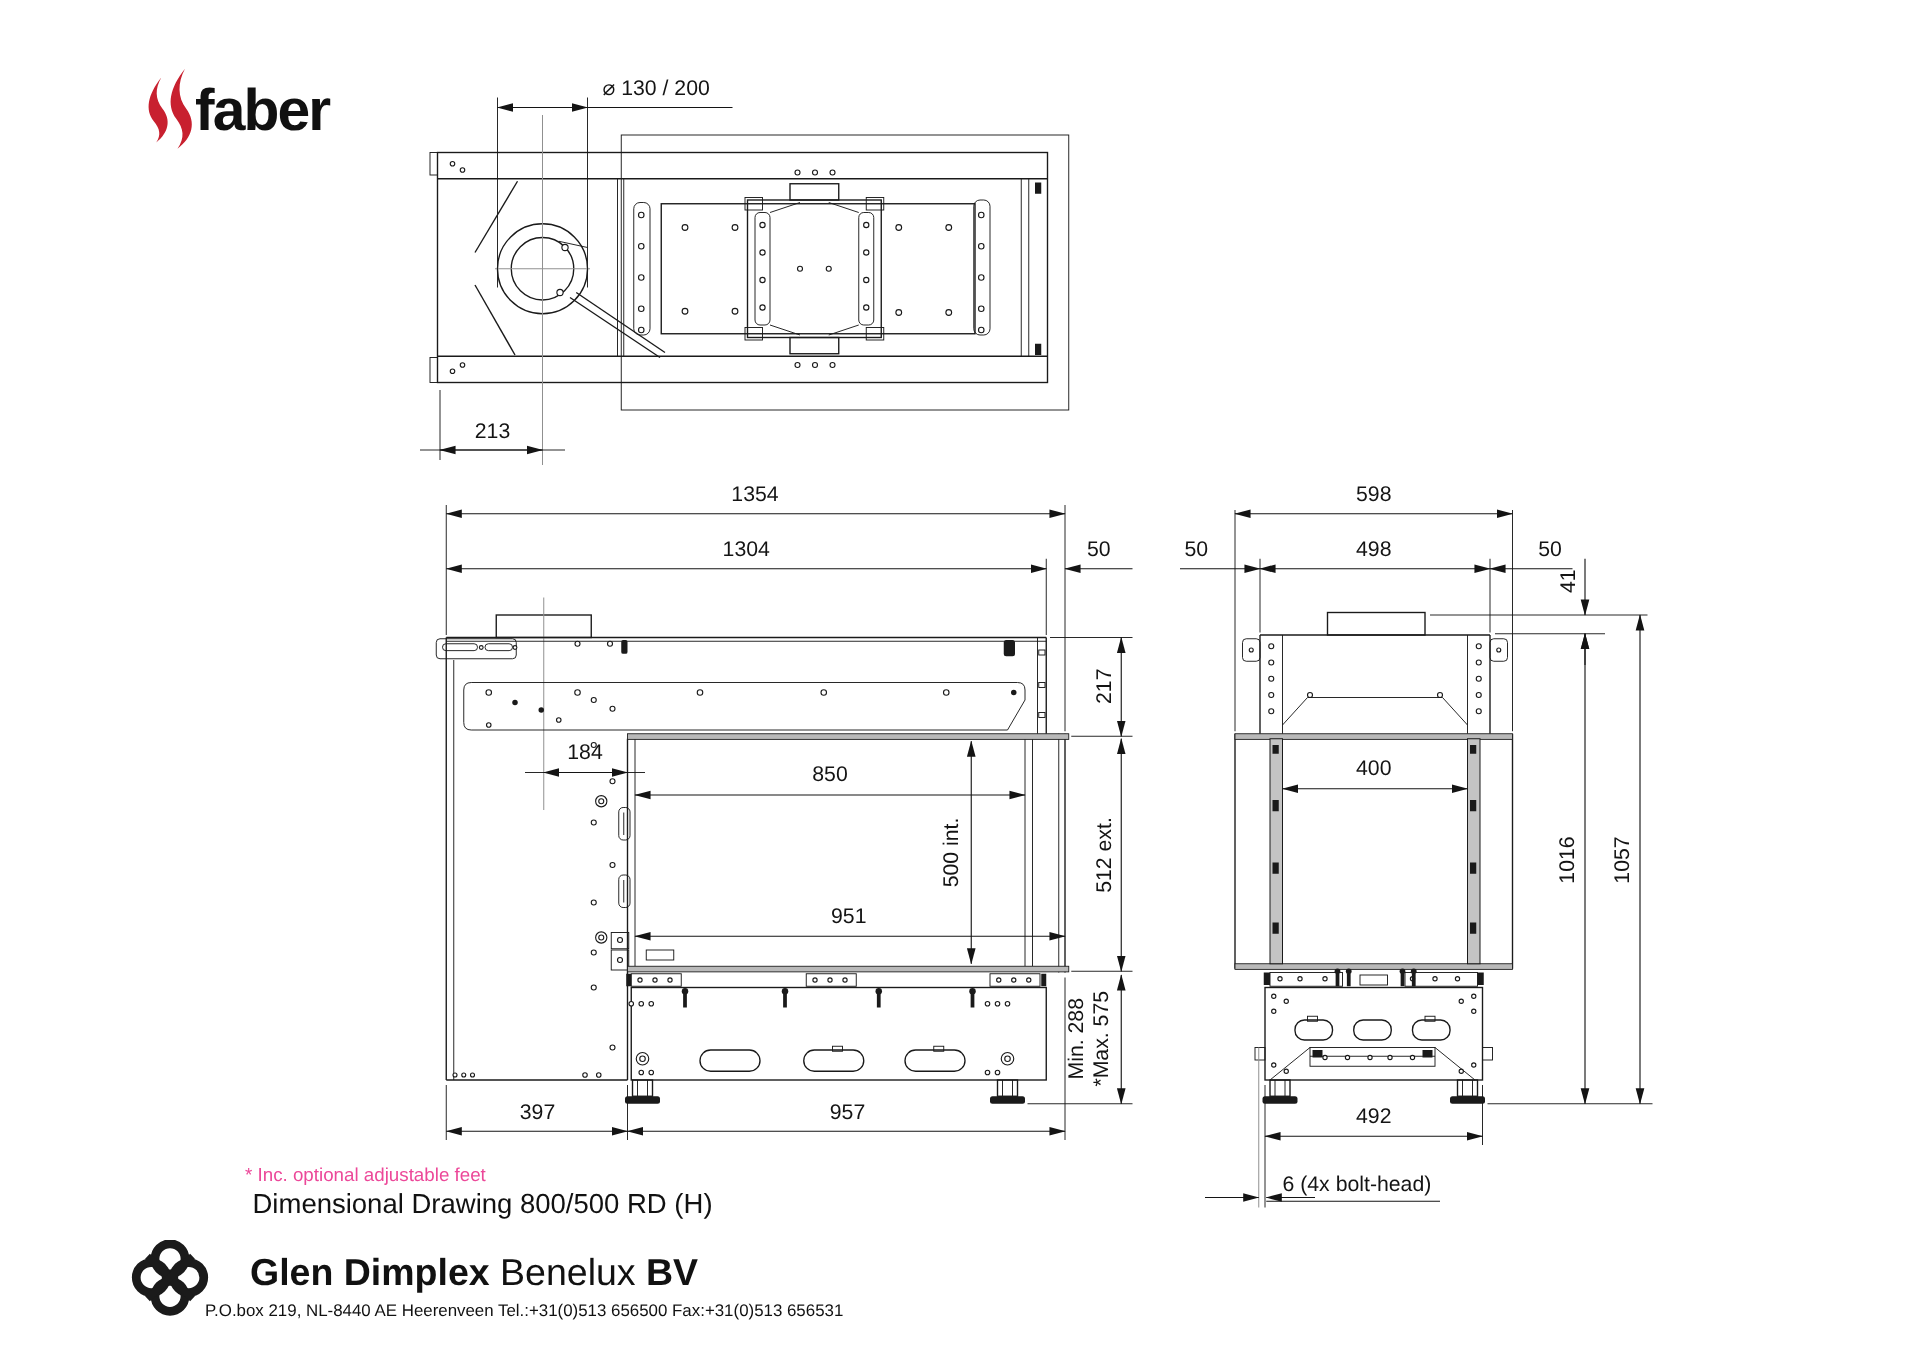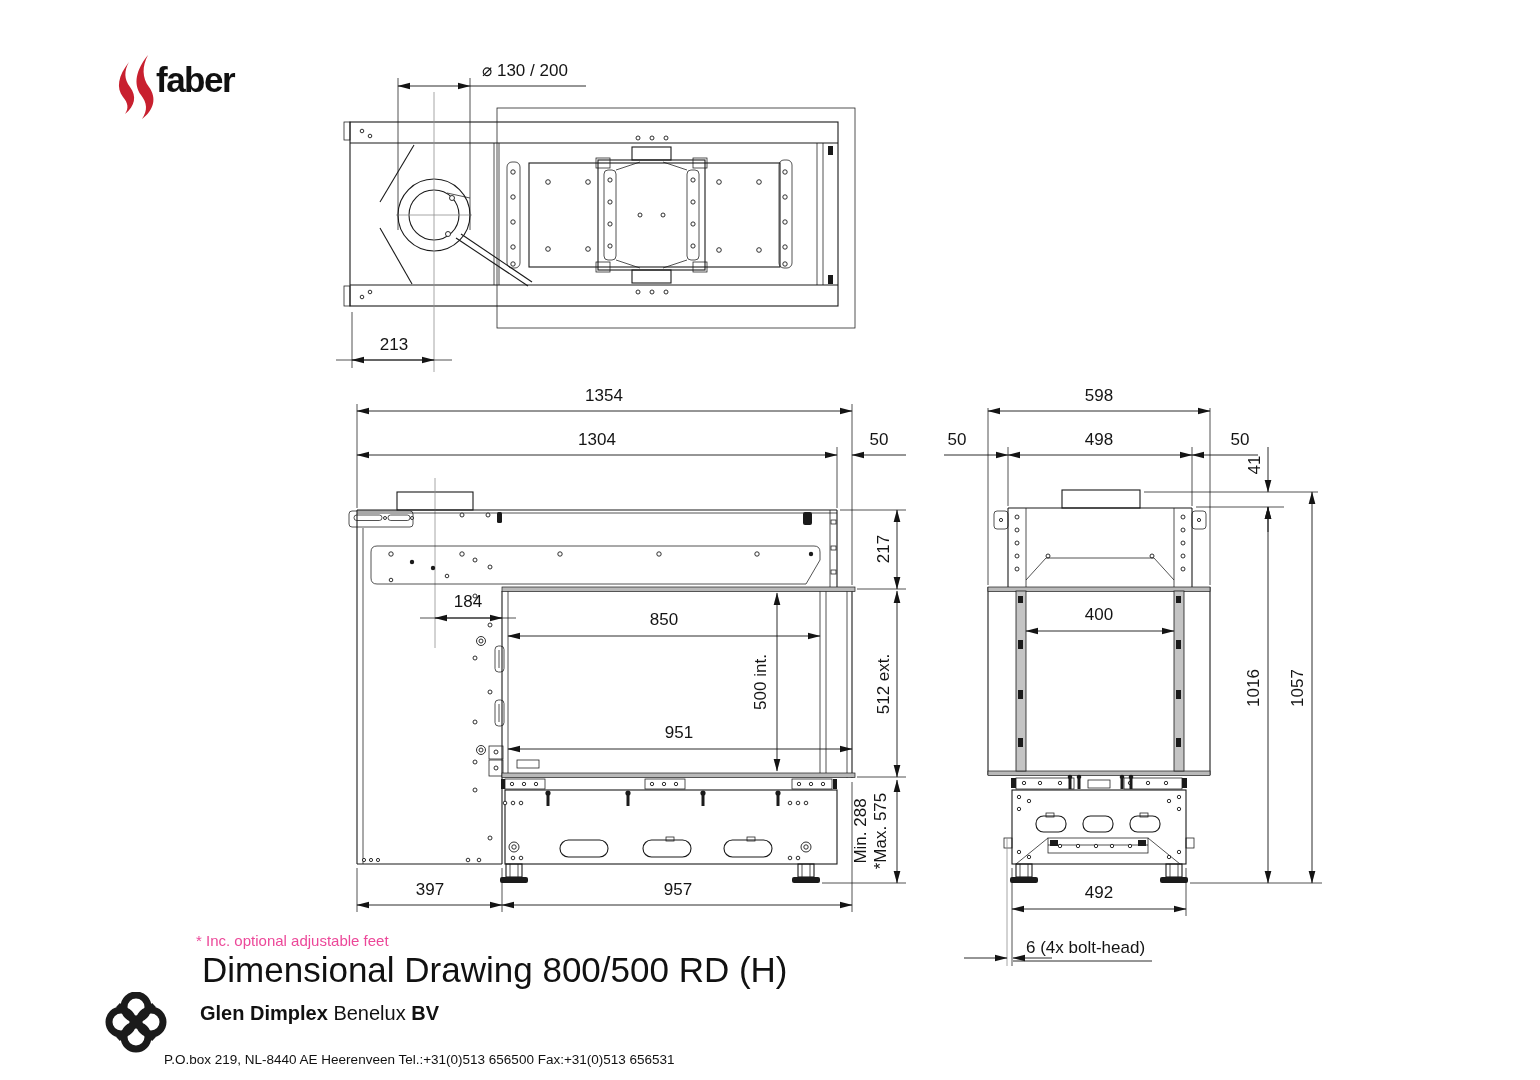--- a/index.html
+++ b/index.html
@@ -9,27 +9,27 @@
   .ln{stroke:#1a1a1a;stroke-width:1.1;fill:none;}
   .tn{stroke:#1a1a1a;stroke-width:0.75;fill:none;}
   .dm{stroke:#141414;stroke-width:0.9;fill:none;}
   .gy{stroke:#909090;stroke-width:0.8;fill:none;}
   .bar{fill:#b9b9b9;stroke:#1a1a1a;stroke-width:0.7;}
   .strip{fill:#c4c4c4;stroke:#1a1a1a;stroke-width:0.8;}
   .dot{fill:#fff;stroke:#1a1a1a;stroke-width:0.9;}
   .bdot{fill:#1a1a1a;stroke:none;}
   .blk{fill:#1a1a1a;stroke:none;}
   .dt{font-family:"Liberation Sans",sans-serif;font-size:17px;fill:#141414;}
-  .wordmark{position:absolute;left:156px;top:60px;font-size:35px;font-weight:bold;
+  .wordmark{position:absolute;left:156px;top:60px;font-size:47px;font-weight:bold;
     letter-spacing:-1.5px;color:#111;}
   .note{position:absolute;left:196px;top:932px;font-size:15px;color:#ec4899;}
-  .title{position:absolute;left:202px;top:950px;font-size:35px;color:#111;}
-  .company{position:absolute;left:200px;top:1002px;font-size:20px;color:#111;}
+  .title{position:absolute;left:202px;top:950px;font-size:22px;color:#111;}
+  .company{position:absolute;left:200px;top:1002px;font-size:30px;color:#111;}
   .company .b{font-weight:bold;}
-  .address{position:absolute;left:164px;top:1041px;font-size:13.5px;color:#111;margin-top:11px;}
+  .address{position:absolute;left:164px;top:1041px;font-size:13.5px;color:#111;}
 </style>
 </head>
 <body>
 
 <div id="stage">
 
   <svg width="60" height="80" style="left:110px;top:48px;">
     <path d="M19,14 C8,28 6,40 13,49 C18,55 19,60 15,66 C25,58 27,48 20,39 C14,31 14,23 19,14 Z" fill="#c8202f"></path>
     <path d="M38,7 C26,22 23,36 31,47 C37,55 38,62 32,71 C44,62 47,50 39,39 C32,30 32,18 38,7 Z" fill="#c8202f"></path>
   </svg>

